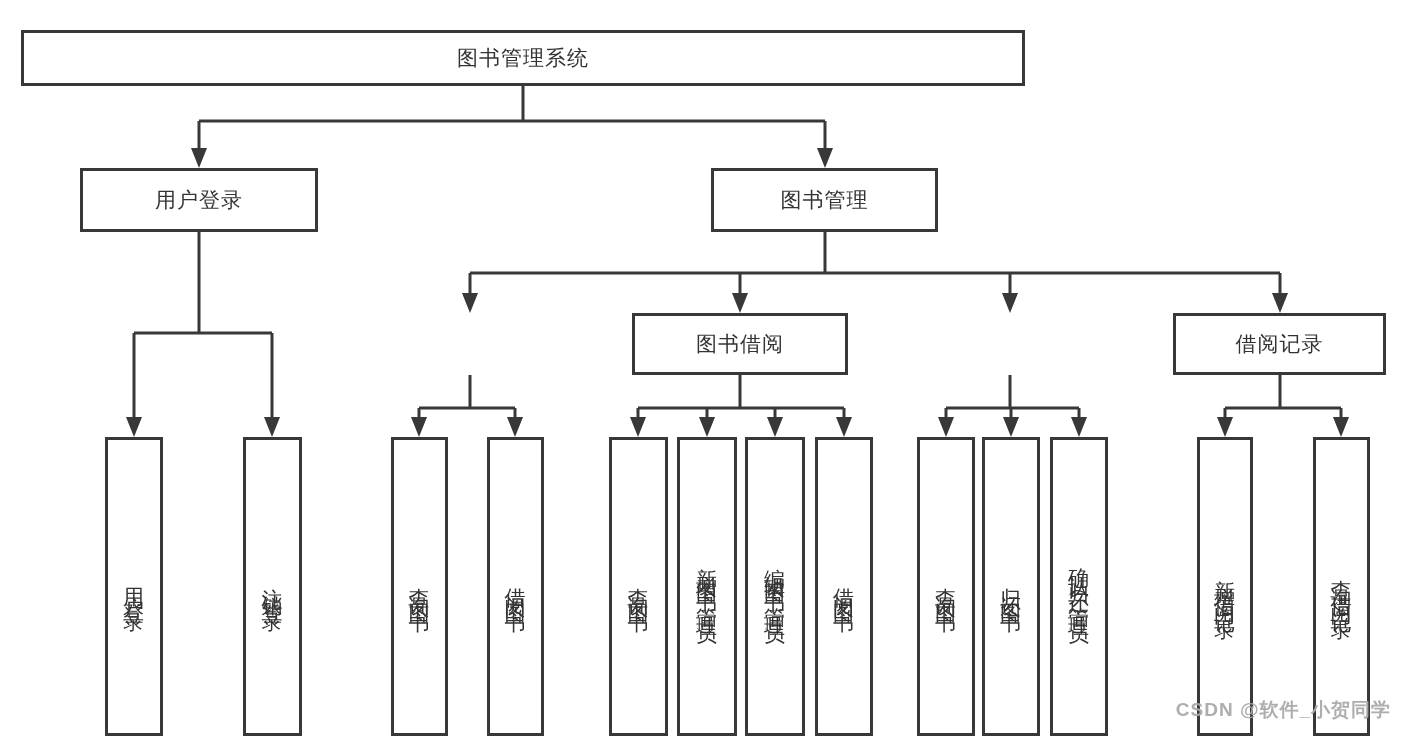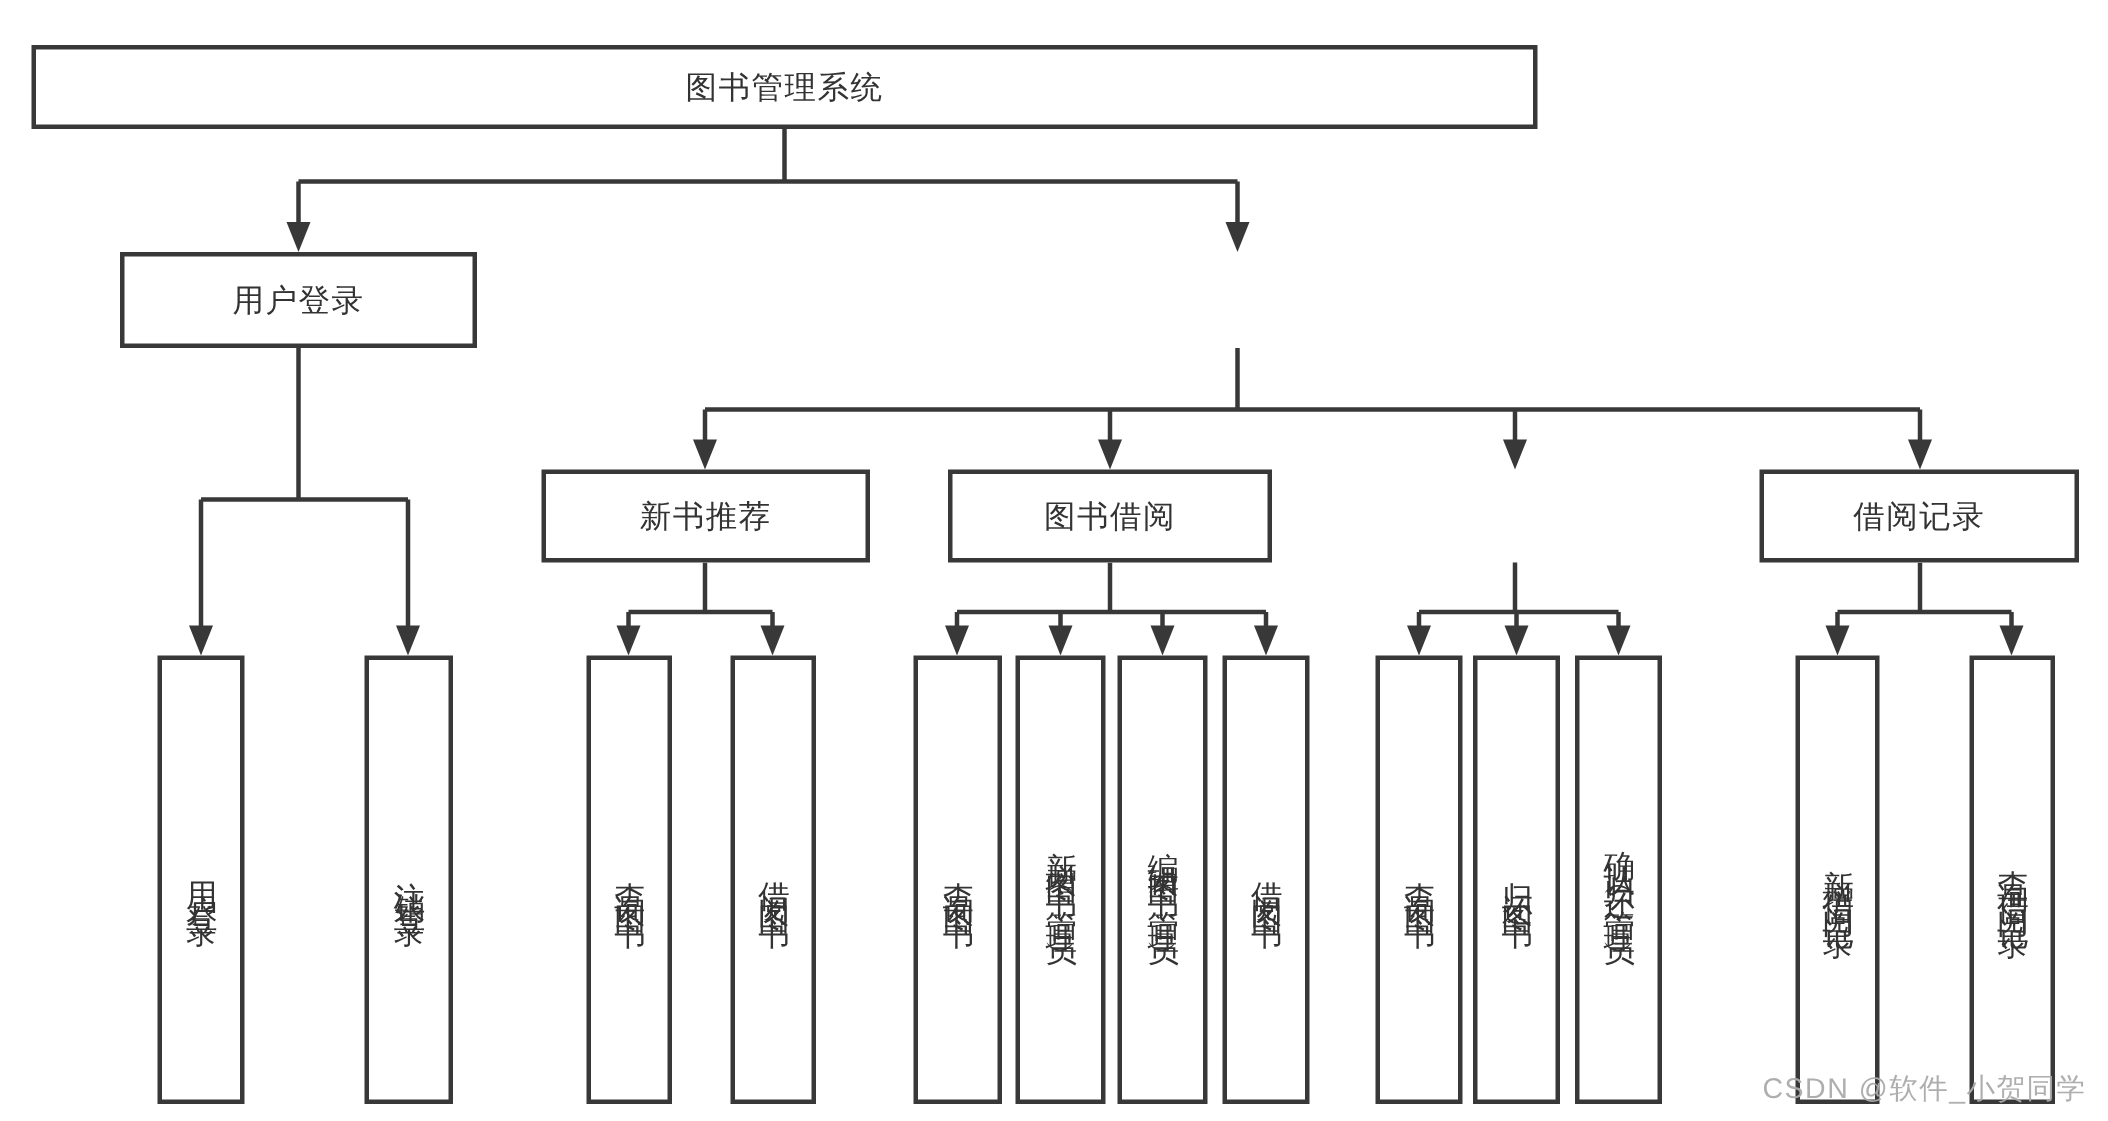--- a/index.html
+++ b/index.html
@@ -27,26 +27,27 @@
   }
   .node.v .lbl{
     writing-mode:vertical-rl;
     text-orientation:mixed;
     font-size:21px;
     letter-spacing:8px;
     line-height:1;
   }
   #watermark{
     position:absolute;
-    right:14px;bottom:8px;
+    right:14px;bottom:24px;
     font-size:19px;
     color:rgba(170,170,170,0.95);
     letter-spacing:1px;
     z-index:3;
     white-space:nowrap;
+    font-weight:bold;
   }
 </style>
 </head>
 <body>
 
 <div id="canvas">
   <svg id="connector-layer" width="1405" height="747" viewBox="0 0 1405 747" xmlns="http://www.w3.org/2000/svg">
       <line x1="523" y1="70" x2="523" y2="121" stroke="#383838" stroke-width="3"></line>
       <line x1="199" y1="121" x2="825" y2="121" stroke="#383838" stroke-width="3"></line>
       <line x1="199" y1="121" x2="199" y2="154" stroke="#383838" stroke-width="3"></line>
@@ -100,22 +101,22 @@
       <line x1="1341" y1="408" x2="1341" y2="423" stroke="#383838" stroke-width="3"></line>
       <polygon points="1333,417 1349,417 1341,437" fill="#383838"></polygon>
     </svg>
   <div id="watermark">CSDN @软件_小贺同学</div>
 <div class="node h" style="left: 21px; top: 14px; width: 1004px; height: 56px; margin-top: 16px;">
       <span class="lbl">图书管理系统</span>
     </div>
     <div class="node h" style="left: 80px; top: 168px; width: 238px; height: 64px;">
       <span class="lbl">用户登录</span>
     </div>
-    <div class="node h" style="left: 361px; top: 313px; width: 219px; height: 62px;">
-      <span class="lbl">新书推荐</span>
+    <div class="node h" style="left: 711px; top: 168px; width: 227px; height: 64px;">
+      <span class="lbl">图书管理</span>
     </div>
     <div class="node h" style="left: 632px; top: 313px; width: 216px; height: 62px; text-align: right;">
       <span class="lbl">图书借阅</span>
     </div>
     <div class="node h" style="left: 1173px; top: 313px; width: 213px; height: 62px;">
       <span class="lbl">借阅记录</span>
     </div>
     <div class="node v" style="left: 105px; top: 437px; width: 58px; height: 299px;">
       <span class="lbl">用户登录</span>
     </div>

